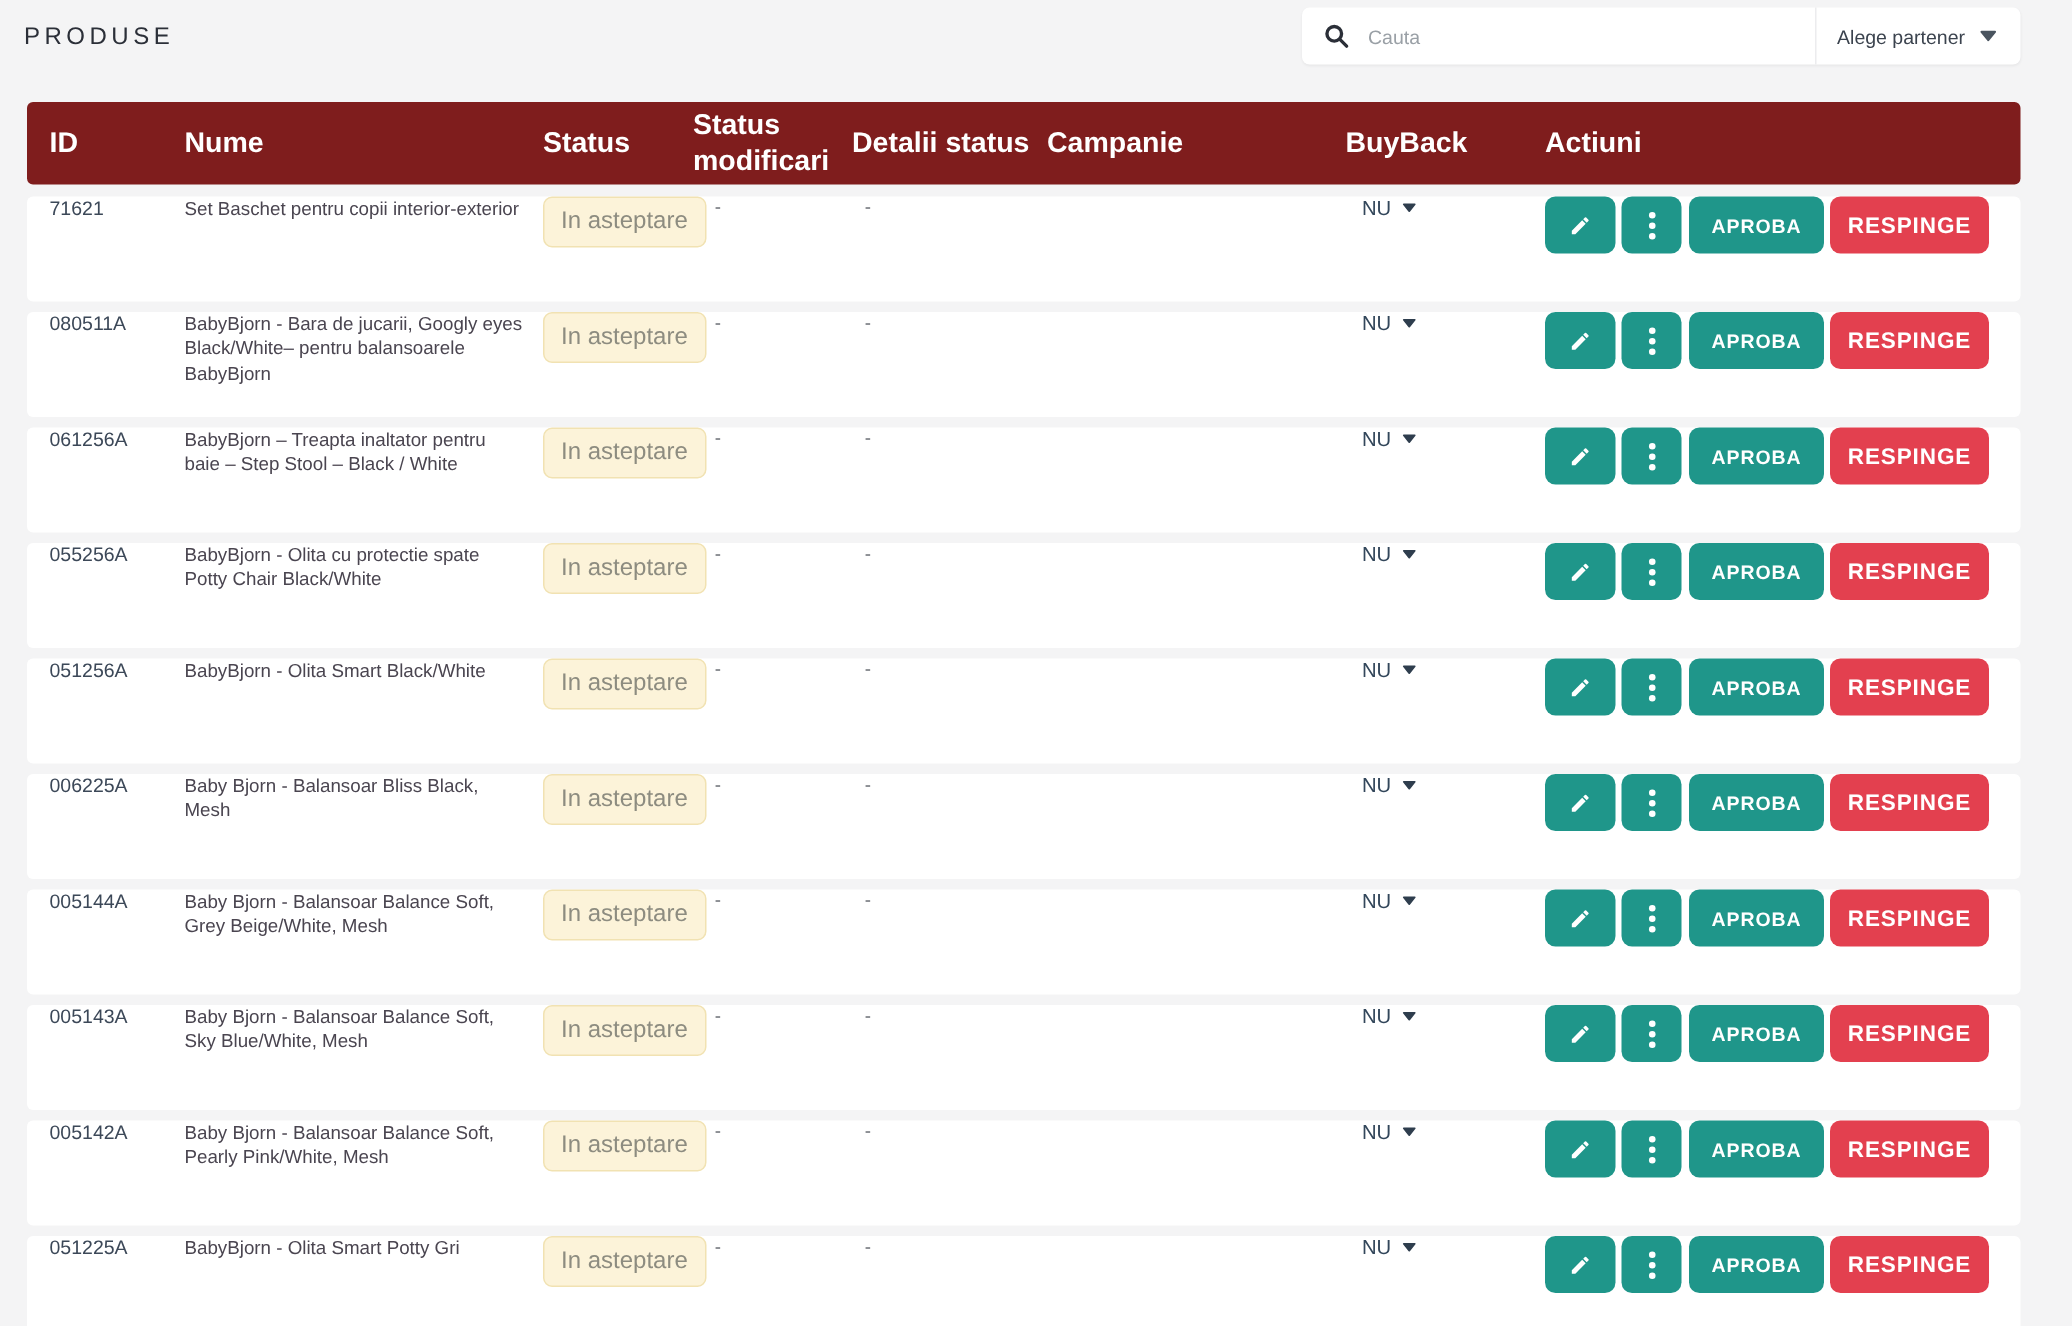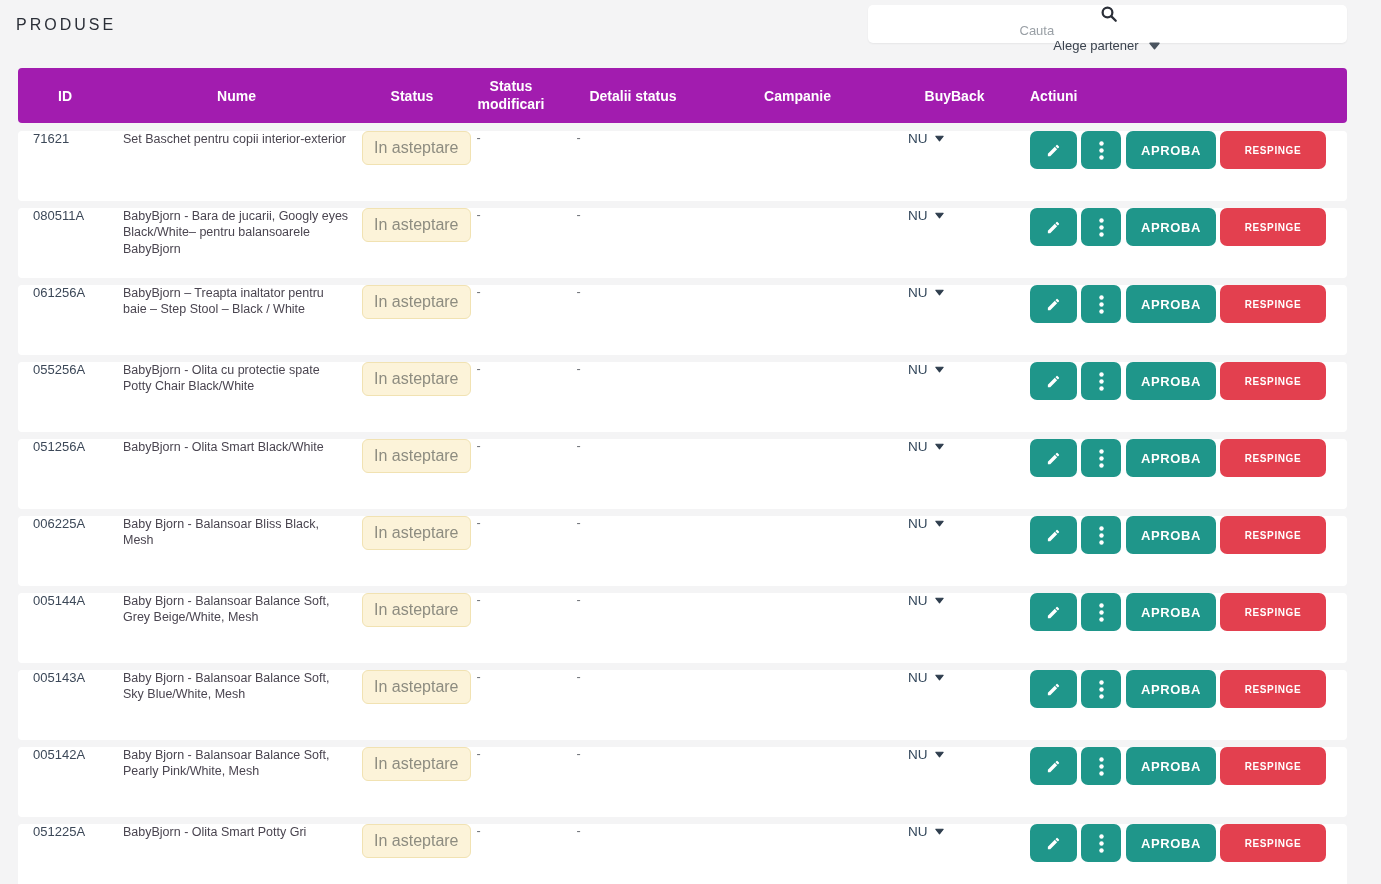--- a/index.html
+++ b/index.html
@@ -13,44 +13,44 @@
   
   .topbar { position:relative; height:68px; }
   .page-title {
     position:absolute; left:16px; top:16px;
     font-size:16px; letter-spacing:3px; color:#2b2f38; font-weight:500;
   }
   .searchbar {
     position:absolute; left:868px; top:5px; width:479px; height:38px;
     background:#ffffff; border-radius:5px;
     box-shadow:0 1px 2px rgba(0,0,0,0.06);
-    display:flex; align-items:center;flex-direction:column;
+    display:flex; align-items:center;
   }
   .search-icon { margin:0 12px 0 14px; display:flex; align-items:center; }
   .search-input {
     border:none; outline:none; flex:1; height:100%;
     font-size:13px; color:#555; background:transparent;
     font-family:"Liberation Sans", sans-serif;
   }
   .search-input::placeholder { color:#9aa0a6; }
   .toolbar-divider { width:1px; height:38px; background:#ececee; }
   .partner-select {
     display:flex; align-items:center; gap:10px;
     padding:0 16px 0 14px; height:100%;
     font-size:13px; color:#3b434e; cursor:pointer; white-space:nowrap;
   }
   .caret { display:inline-block; }
   .caret svg { display:block; }
 
   
   .table { position:absolute; left:18px; top:68px; width:1329px; }
   .thead {
-    background:#a21caf; color:#fff; height:55px; border-radius:4px;
+    background:#7f1d1d; color:#fff; height:55px; border-radius:4px;
     display:flex; align-items:center; margin-bottom:8px;
-    font-size:14px; font-weight:700;text-align:center;
+    font-size:19px; font-weight:700;
   }
   .trow {
     background:#ffffff; border-radius:4px; min-height:70px;
     display:flex; align-items:flex-start; margin-bottom:7px;
     font-size:12.5px;
   }
 
   
   .c-id        { flex:0 0 79px;  padding-left:15px; }
   .c-name      { flex:0 0 265px; padding-right:12px;padding-left:26px; }
@@ -83,21 +83,21 @@
   .btn {
     border:none; cursor:pointer; color:#fff; border-radius:7px;
     height:38px; display:inline-flex; align-items:center; justify-content:center;
     font-family:"Liberation Sans", sans-serif;
   }
   .btn-teal   { background:#1f968a; }
   .btn-red    { background:#e3404f; }
   .btn-edit   { width:47px; margin-right:4px; }
   .btn-more   { width:40px; margin-right:5px; }
   .btn-approve{ width:90px;  margin-right:4px; font-size:13px; font-weight:700; letter-spacing:0.6px; }
-  .btn-reject { width:106px; font-size:10px; font-weight:700; letter-spacing:0.6px; }
+  .btn-reject { width:106px; font-size:15px; font-weight:700; letter-spacing:0.6px; }
 </style>
 </head>
 <body>
 
 <div class="topbar">
   <div class="page-title">PRODUSE</div>
 
   <div class="searchbar">
     <span class="search-icon">
       <svg width="18" height="18" viewBox="0 0 24 24" fill="none" stroke="#2b2f38" stroke-width="3">

